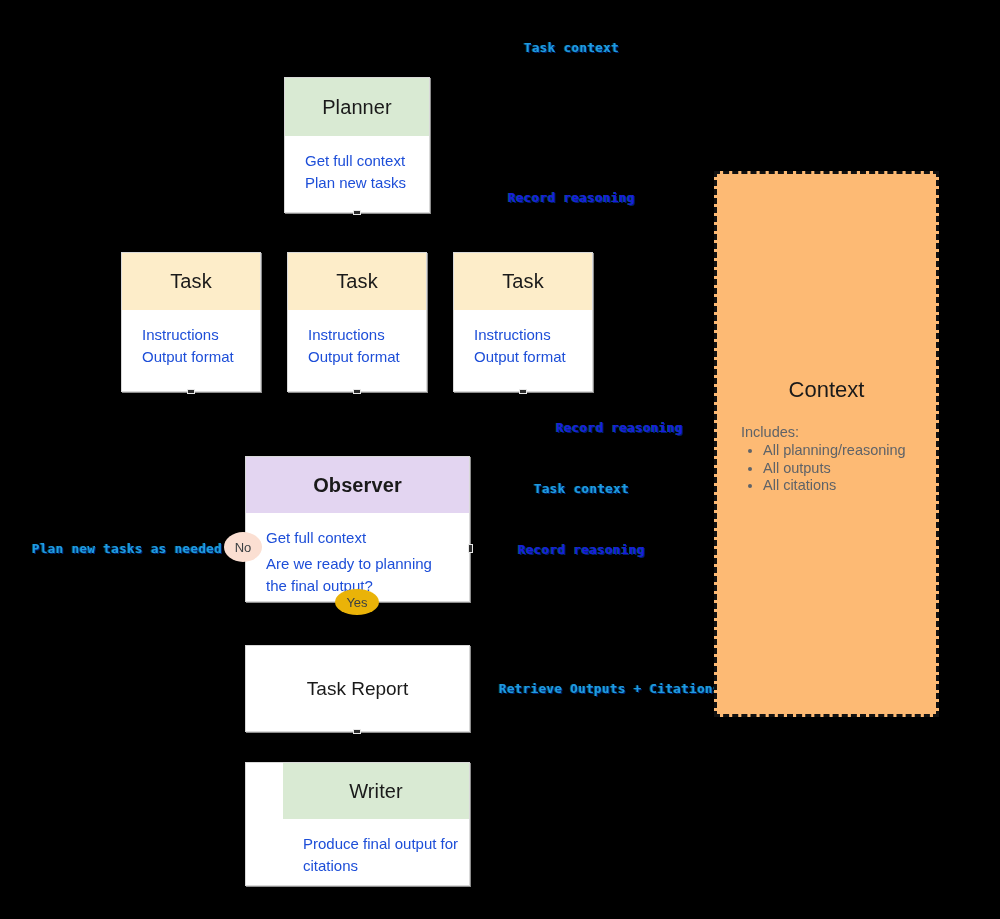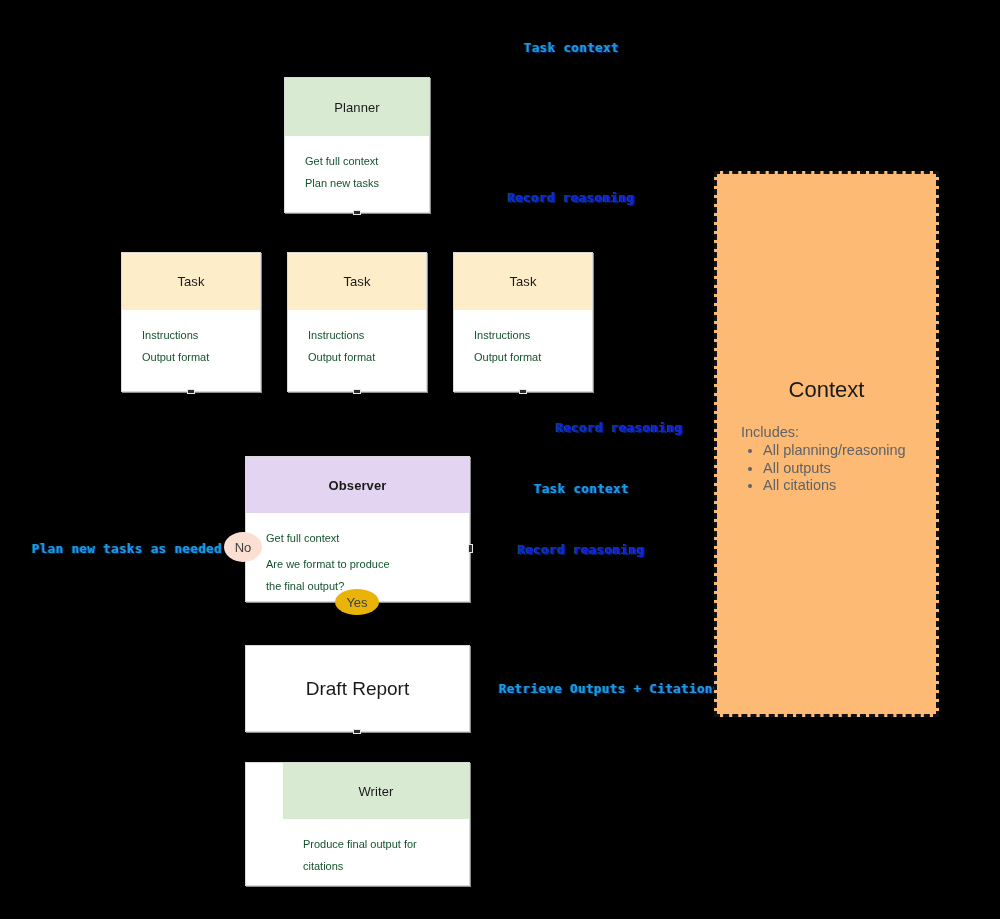--- a/index.html
+++ b/index.html
@@ -21,33 +21,33 @@
     position: absolute;
     background: #ffffff;
     border: 1px solid #d9d9d9;
     box-sizing: border-box;
     box-shadow: 1px 1px 0 0 rgba(255,255,255,0.55);
   }
   .node .hdr {
     box-sizing: border-box;
     width: 100%;
     text-align: center;
-    font-size: 13px;
+    font-size: 20px;
     color: #1a1a1a;
     letter-spacing: .1px;
     display: flex;
     align-items: center;
     justify-content: center;
   }
   .node .body {
     box-sizing: border-box;
     padding: 14px 20px 10px 20px;
-    font-size: 11px;
+    font-size: 15px;
     line-height: 22px;
-    color: #14532d;
+    color: #1d4ed8;
   }
   .node .body .ln { white-space: pre; }
 
   .hdr-green  { background: #d9ead3; }
   .hdr-amber  { background: #fdedc9; }
   .hdr-purple { background: #e3d5f1; font-weight: bold; }
 
   
   .node.plain {
     display: flex;
@@ -190,36 +190,36 @@
       <div class="ln">Instructions</div>
       <div class="ln">Output format</div>
     </div>
   </div>
   <div class="nub" style="left:519px; top:389px;"></div>
 
   <div class="node" id="observer-node" style="left:245px; top:456px; width:225px; height:146px;">
     <div class="hdr hdr-purple" style="height:56px;">Observer</div>
     <div class="body">
       <div class="ln">Get full context</div>
-      <div class="ln" style="margin-top:4px;">Are we format to produce</div>
+      <div class="ln" style="margin-top:4px;">Are we ready to planning</div>
       <div class="ln">the final output?</div>
     </div>
   </div>
   <div class="side-tick" style="left:242px; top:544px;"></div>
   <div class="side-tick" style="left:468px; top:544px;"></div>
 
   <div class="badge badge-no" style="left:224px; top:532px;">
     <span>No</span>
   </div>
   <div class="badge badge-yes" style="left:335px; top:589px;">
     <span>Yes</span>
   </div>
 
   <div class="node plain" id="draft-report-node" style="left:245px; top:645px; width:225px; height:87px;">
-    <div class="title">Draft Report</div>
+    <div class="title">Task Report</div>
   </div>
   <div class="nub" style="left:353px; top:729px;"></div>
 
   <div class="node" id="writer-node" style="left:245px; top:762px; width:225px; height:124px;padding-left:37px;">
     <div class="hdr hdr-green" style="height:56px;">Writer</div>
     <div class="body">
       <div class="ln">Produce final output for</div>
       <div class="ln">citations</div>
     </div>
   </div>

